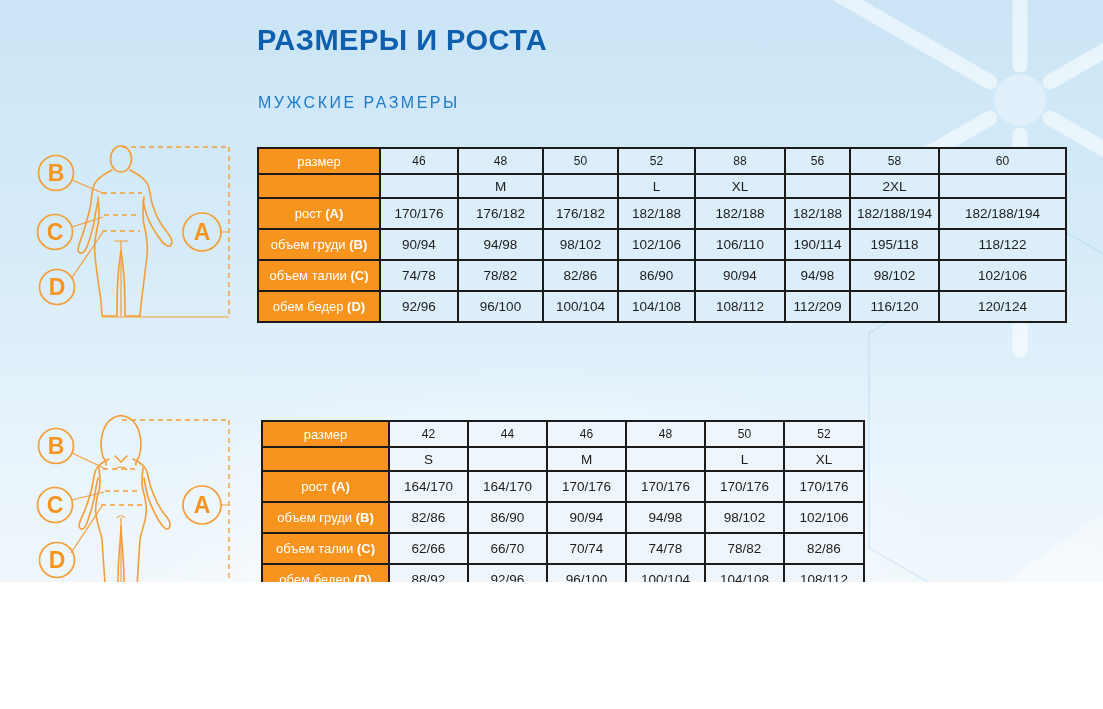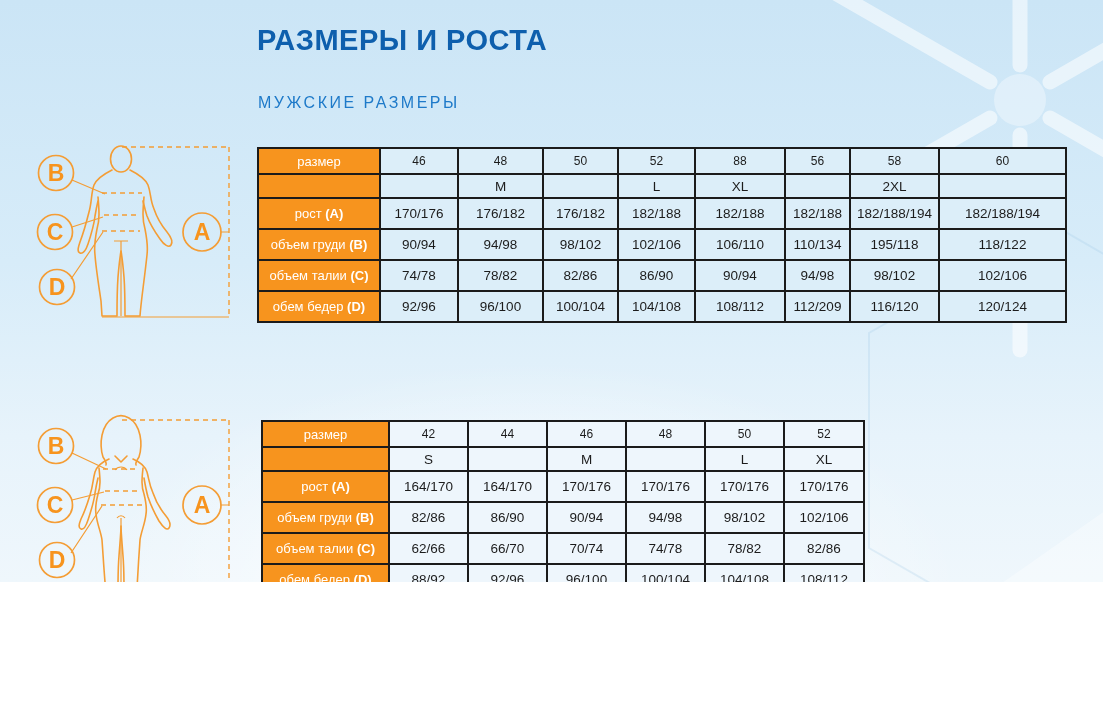--- a/index.html
+++ b/index.html
@@ -134,21 +134,21 @@
         <td>182/188/194</td>
         <td>182/188/194</td>
       </tr>
       <tr class="rd">
         <td class="lbl"><span>объем груди</span> <b>(B)</b></td>
         <td>90/94</td>
         <td>94/98</td>
         <td>98/102</td>
         <td>102/106</td>
         <td>106/110</td>
-        <td>110/134</td>
+        <td>190/114</td>
         <td>195/118</td>
         <td>118/122</td>
       </tr>
       <tr class="rd">
         <td class="lbl"><span>объем талии</span> <b>(C)</b></td>
         <td>74/78</td>
         <td>78/82</td>
         <td>82/86</td>
         <td>86/90</td>
         <td>90/94</td>

